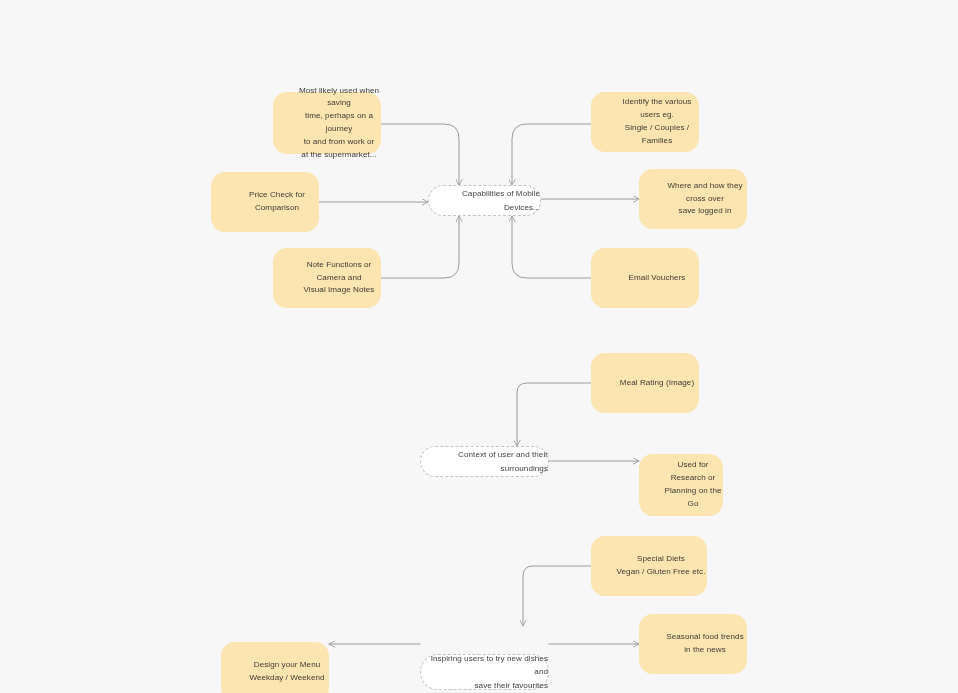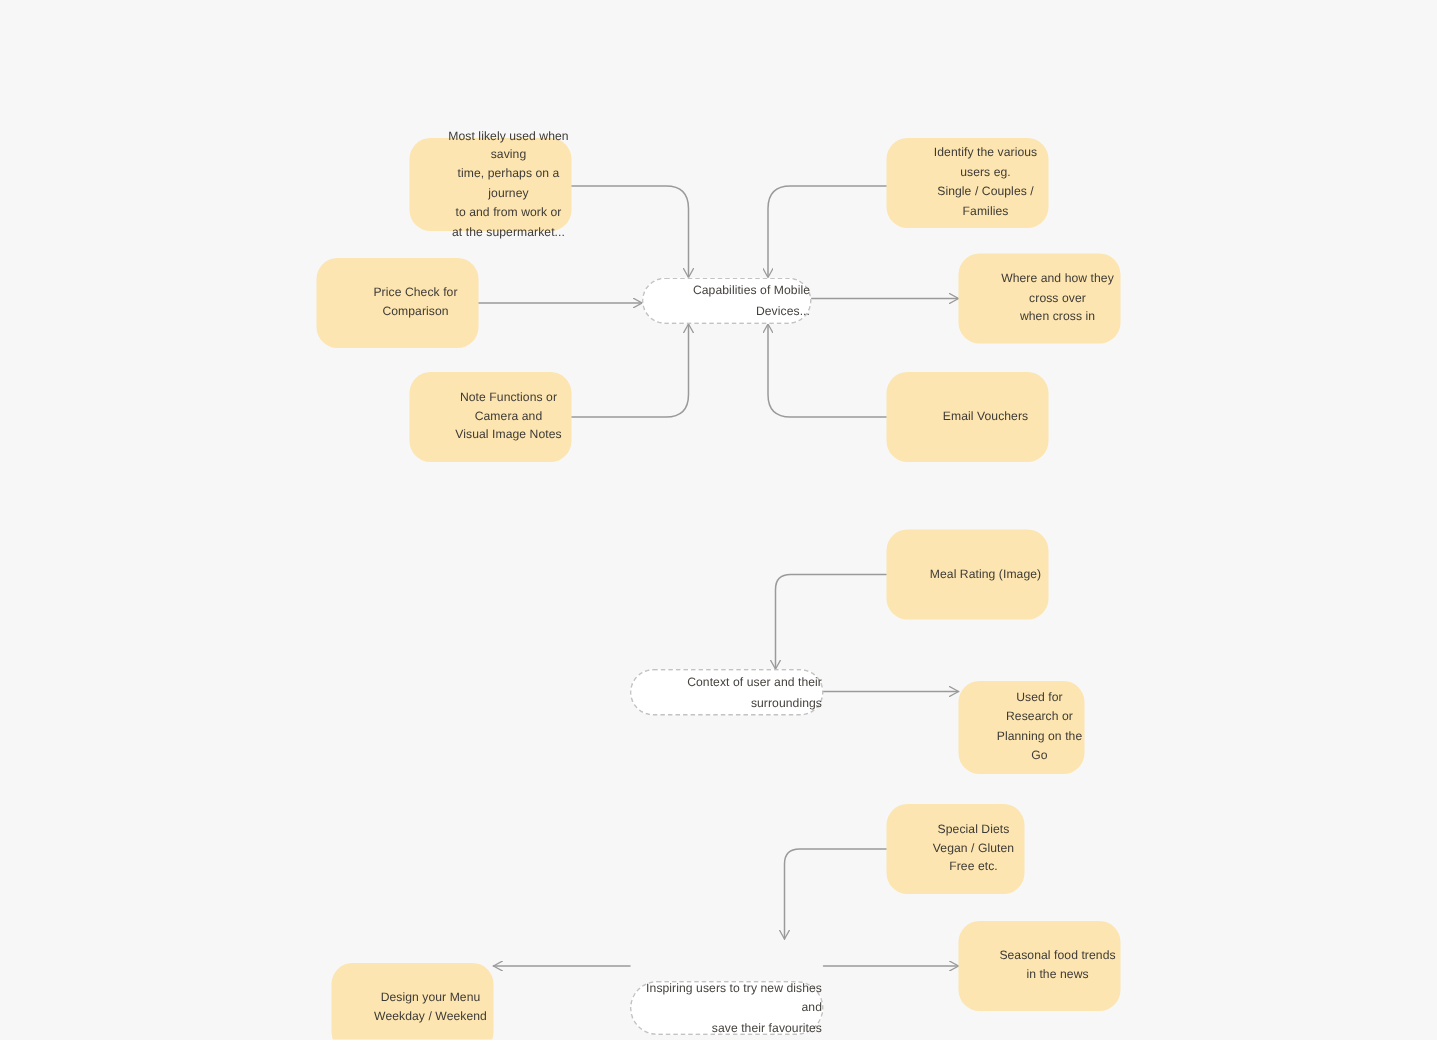--- a/index.html
+++ b/index.html
@@ -128,40 +128,40 @@
       <div class="node card" style="left: 273px; top: 248px; width: 108px; height: 60px;">
         <span class="node-text">Note Functions or Camera and
 Visual Image Notes</span>
       </div>
       <div class="node card" style="left: 591px; top: 92px; width: 108px; height: 60px;">
         <span class="node-text">Identify the various users eg.
 Single / Couples / Families</span>
       </div>
       <div class="node card" style="left: 639px; top: 169px; width: 108px; height: 60px;">
         <span class="node-text">Where and how they cross over
-when cross in</span>
+save logged in</span>
       </div>
       <div class="node card" style="left: 591px; top: 248px; width: 108px; height: 60px;">
         <span class="node-text">Email Vouchers</span>
       </div>
       <div class="node hub" style="left: 420px; top: 446px; width: 129px; height: 31px;">
         <span class="node-text">Context of user and their surroundings</span>
       </div>
       <div class="node card" style="left: 591px; top: 353px; width: 108px; height: 60px;">
         <span class="node-text">Meal Rating (Image)</span>
       </div>
       <div class="node card" style="left: 639px; top: 454px; width: 84px; height: 62px;">
         <span class="node-text">Used for Research or
 Planning on the Go</span>
       </div>
       <div class="node hub" style="left: 420px; top: 654px; width: 129px; height: 36px;">
         <span class="node-text">Inspiring users to try new dishes and
 save their favourites</span>
       </div>
-      <div class="node card" style="left: 591px; top: 536px; width: 92px; height: 60px;">
+      <div class="node card" style="left: 591px; top: 536px; width: 116px; height: 60px;">
         <span class="node-text">Special Diets
 Vegan / Gluten Free etc.</span>
       </div>
       <div class="node card" style="left: 221px; top: 642px; width: 108px; height: 60px;">
         <span class="node-text">Design your Menu
 Weekday / Weekend</span>
       </div>
       <div class="node card" style="left: 639px; top: 614px; width: 108px; height: 60px;">
         <span class="node-text">Seasonal food trends in the news</span>
       </div>

